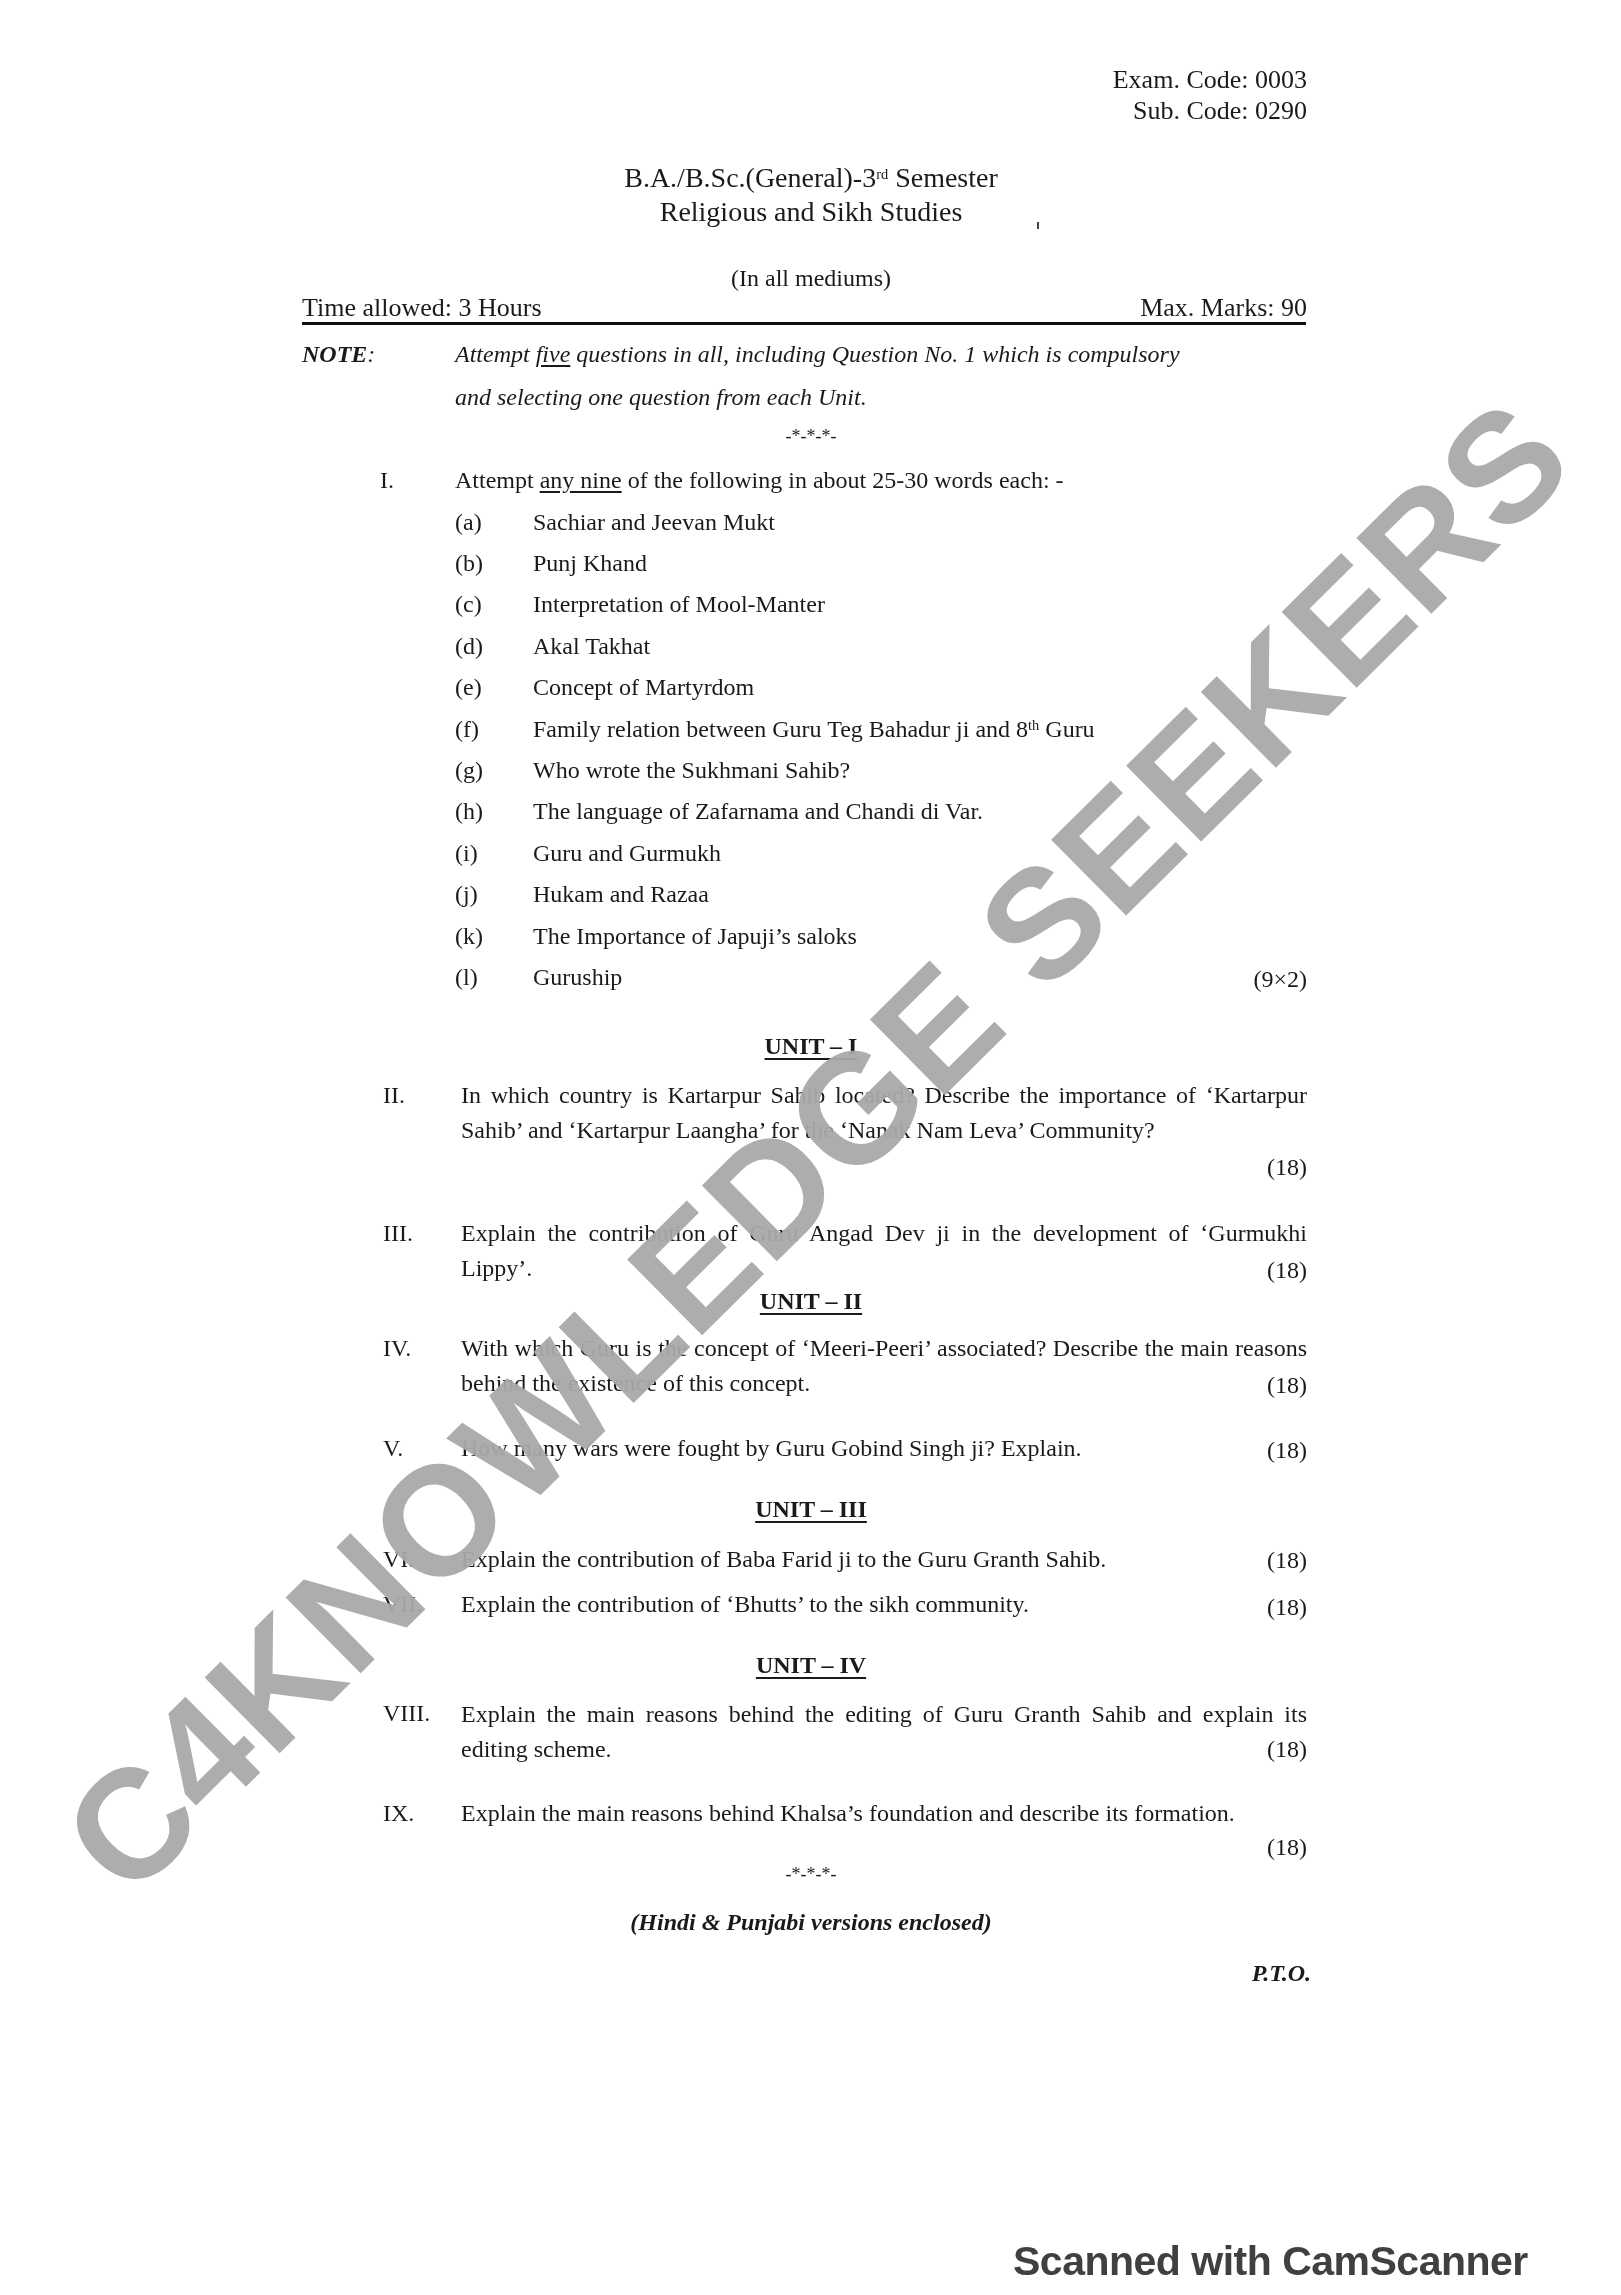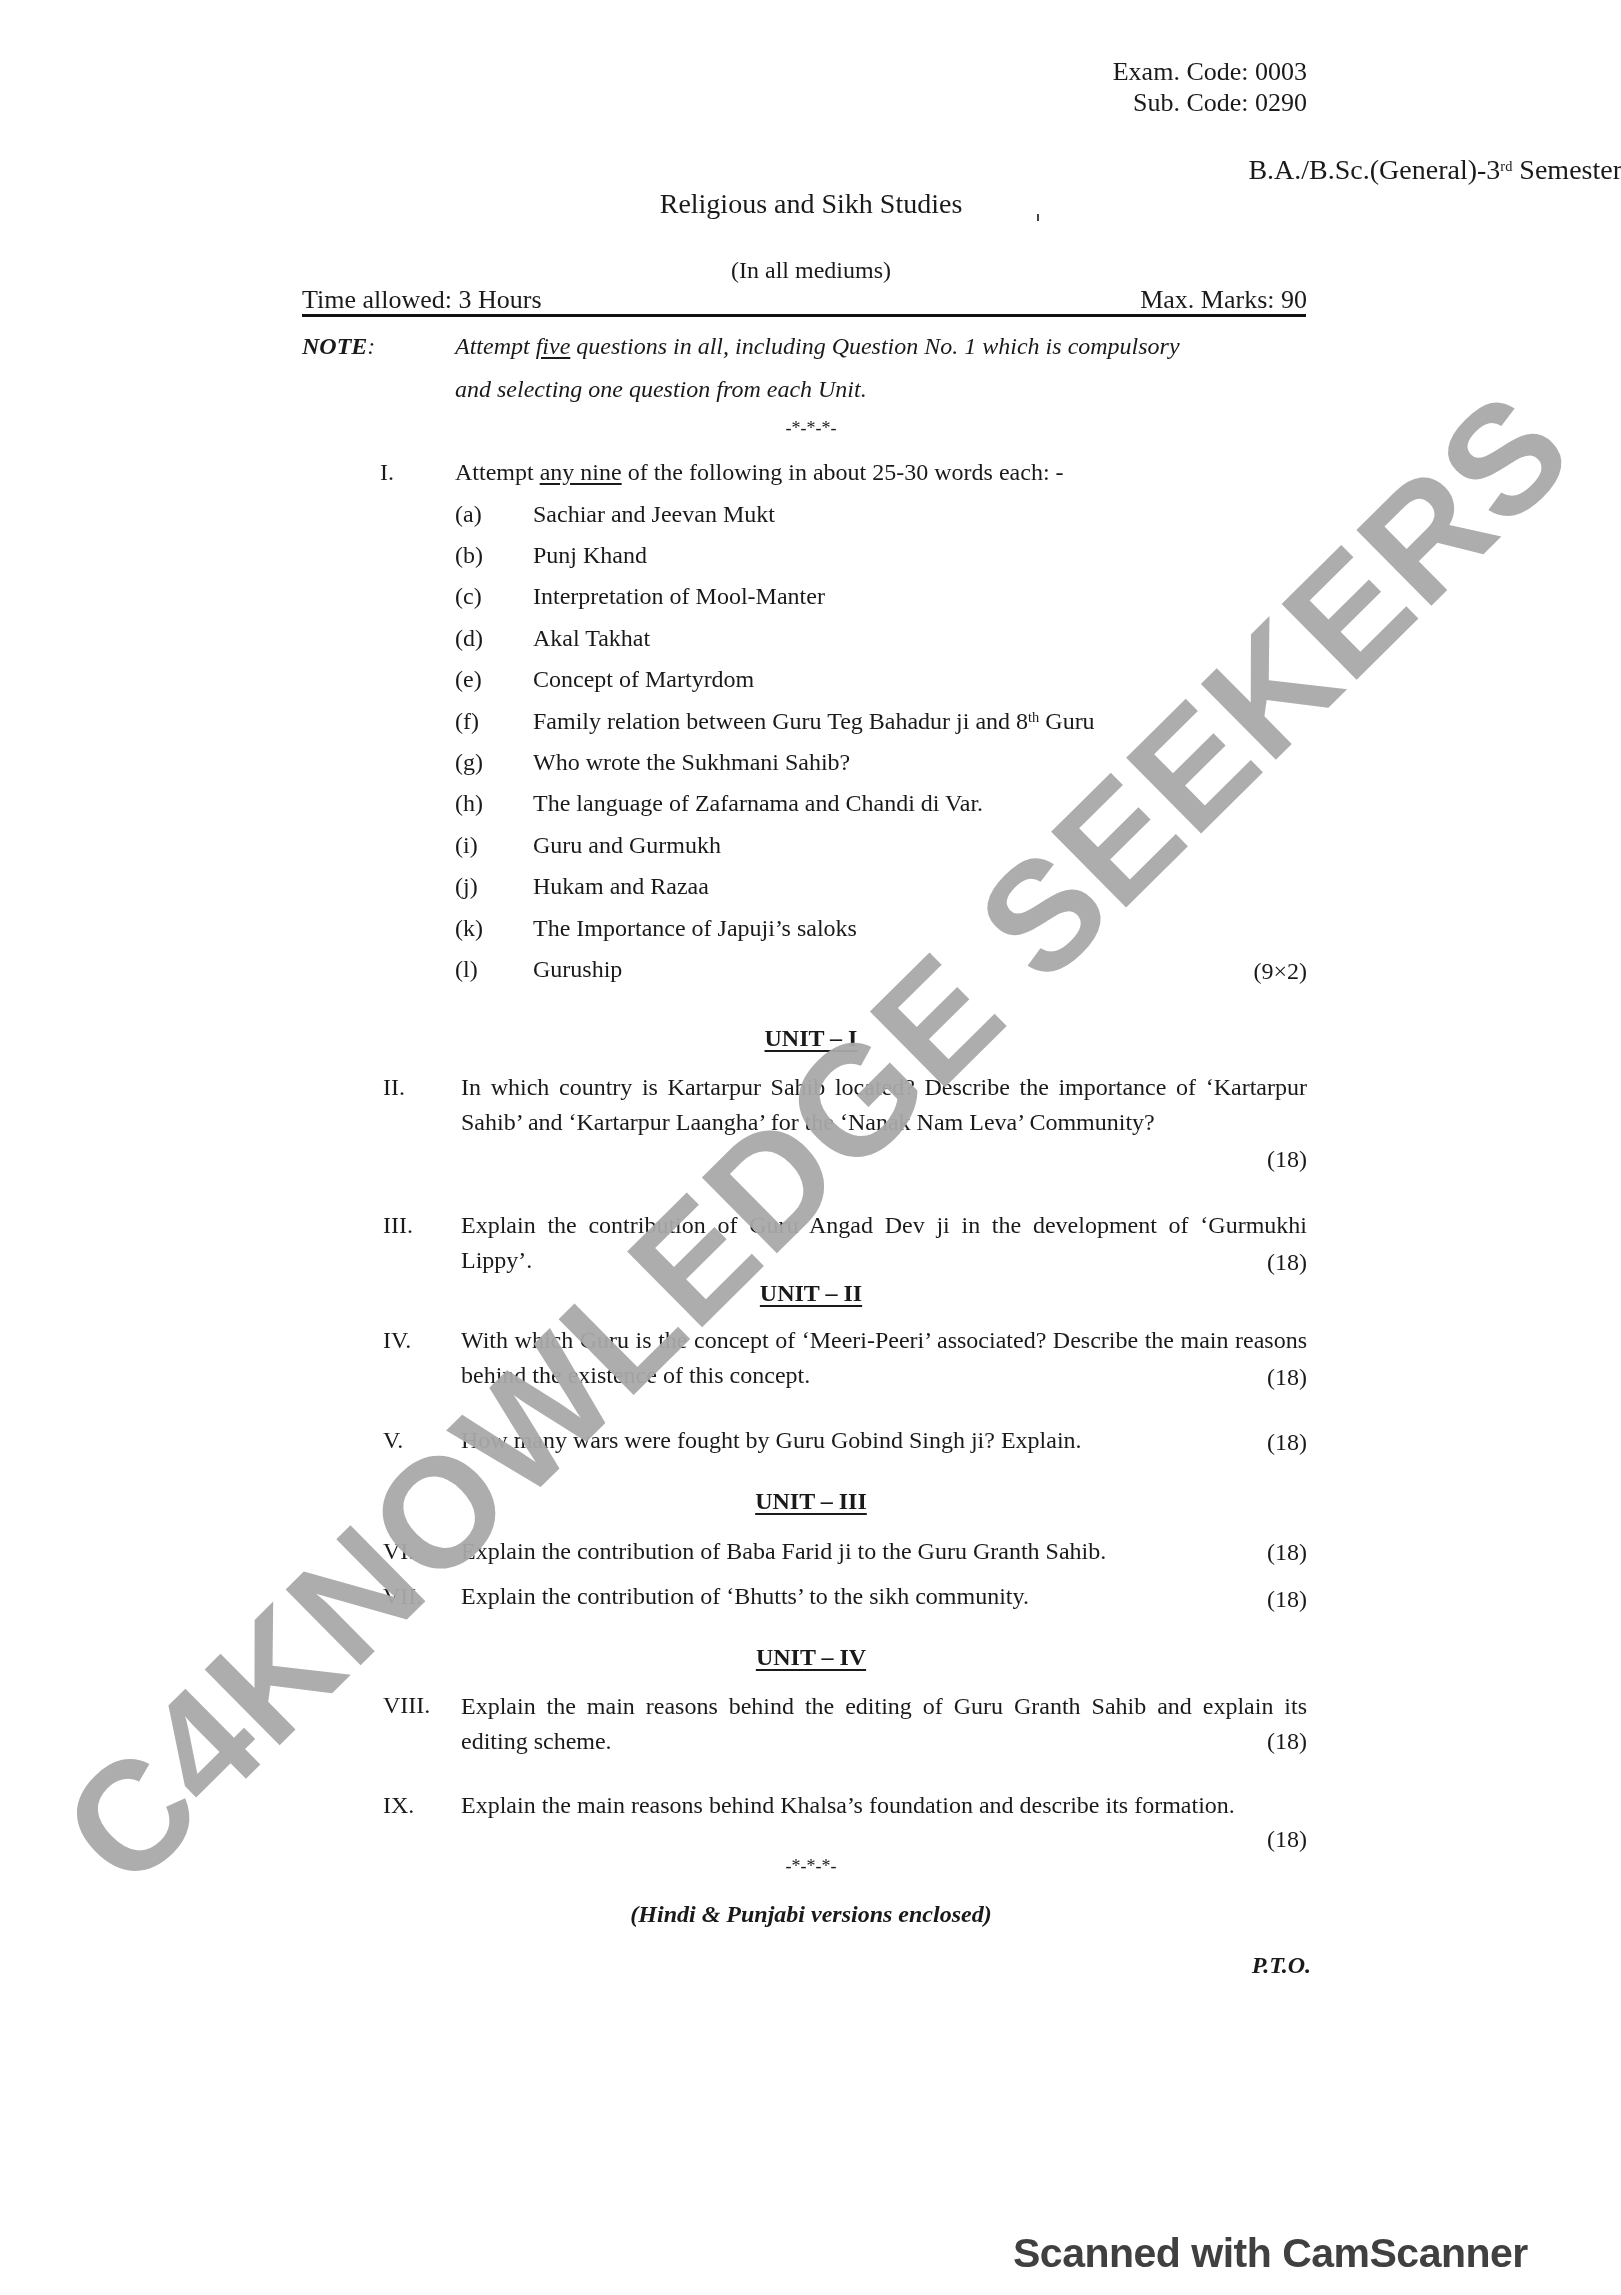--- a/index.html
+++ b/index.html
@@ -1,18 +1,18 @@
 <!DOCTYPE html>
 <html style="font-size:14.4px"><head>
 <meta charset="utf-8">
 <style>
   html, body { margin: 0; padding: 0; background: #ffffff; }
   body { width: 1622px; height: 2295px; position: relative; overflow: hidden;
          font-family: "Liberation Serif", "DejaVu Serif", serif; color: #1a1a1a; }
-  .page { position: absolute; left: 0; top: 0; width: 1622px; height: 1711px; }
+  .page { position: absolute; left: 0; top: 8px; width: 1622px; height: 1711px; }
   .abs { position: absolute; white-space: nowrap; }
   .t { font-size: 24px; line-height: 31px; }
   .hdr { font-size: 26px; line-height: 32px; }
   .center { left: 0; width: 1622px; text-align: center; }
   .right { text-align: right; }
   .rule { position: absolute; left: 302px; width: 1004px; top: 314px; height: 2.7px; background: #111; }
   .note-label { font-weight: bold; font-style: italic; }
   .italic { font-style: italic; }
   u { text-decoration: underline; text-underline-offset: 2.7px; }
   .unit { font-weight: bold; text-decoration: underline; text-underline-offset: 3.6px; font-size: 24px; }
@@ -27,21 +27,21 @@
   .tick { position: absolute; left: 1037px; top: 214px; width: 1.8px; height: 7.2px; background: #444; }
 </style>
 </head>
 <body>
 
 <div class="page">
 
   <div class="abs hdr right" style="right:315px; top:56px;">Exam. Code: 0003</div>
   <div class="abs hdr right" style="right:315px; top:87px;">Sub. Code: 0290</div>
 
-  <div class="abs center" style="top:153px; font-size:28px; line-height:34px;text-align:right;">
+  <div class="abs center" style="top:153px; font-size:28px; line-height:34px;">
     <span>B.A./B.Sc.(General)-3</span><sup>rd</sup><span> Semester</span>
   </div>
   <div class="abs center" style="top:187px; font-size:28px; line-height:34px;">Religious and Sikh Studies</div>
   <div class="tick"></div>
   <div class="abs center" style="top:255px; font-size:24px; line-height:31px;">(In all mediums)</div>
 
   <div class="abs hdr" style="left:302px; top:284px;">Time allowed: 3 Hours</div>
   <div class="abs hdr right" style="right:315px; top:284px;">Max. Marks: 90</div>
   <div class="rule"></div>
 

